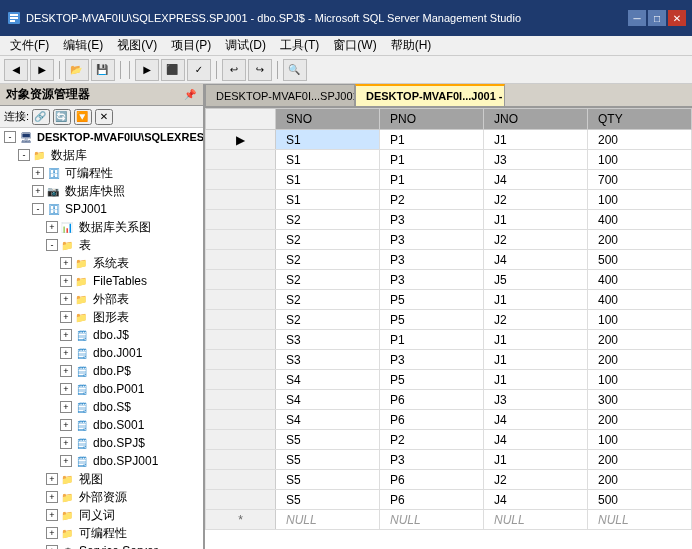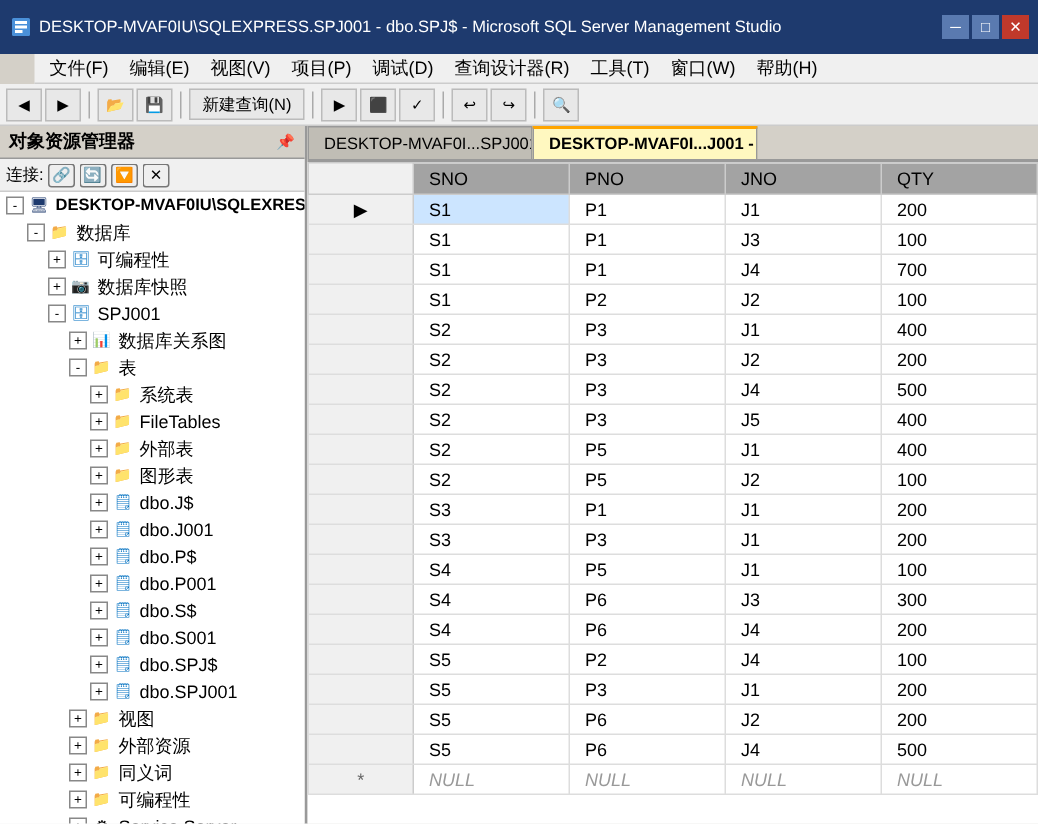--- a/index.html
+++ b/index.html
@@ -45,21 +45,20 @@
     
     .menu-bar {
       background: #f0f0f0;
       height: 20px;
       display: flex;
       align-items: center;
       padding: 0 4px;
       border-bottom: 1px solid #ccc;
       font-size: 12px;
       gap: 2px;
-      margin-left: 23px;
     }
     .menu-item {
       padding: 1px 6px;
       cursor: pointer;
       white-space: nowrap;
     }
 
     
     .toolbar {
       background: #f0f0f0;
@@ -286,34 +285,32 @@
     <button class="title-btn" style="background:#c0392b;">✕</button>
   </div>
 </div>
 
 <div class="menu-bar">
   <span class="menu-item">文件(F)</span>
   <span class="menu-item">编辑(E)</span>
   <span class="menu-item">视图(V)</span>
   <span class="menu-item">项目(P)</span>
   <span class="menu-item">调试(D)</span>
-  <span class="menu-item">查询设计器(R)</span>
   <span class="menu-item">工具(T)</span>
   <span class="menu-item">窗口(W)</span>
   <span class="menu-item">帮助(H)</span>
 </div>
 
 <div class="toolbar">
   <button class="toolbar-btn">◀</button>
   <button class="toolbar-btn">▶</button>
   <div class="toolbar-separator"></div>
   <button class="toolbar-btn">📂</button>
   <button class="toolbar-btn">💾</button>
   <div class="toolbar-separator"></div>
-  <button class="toolbar-new-query">新建查询(N)</button>
   <div class="toolbar-separator"></div>
   <button class="toolbar-btn">▶</button>
   <button class="toolbar-btn">⬛</button>
   <button class="toolbar-btn">✓</button>
   <div class="toolbar-separator"></div>
   <button class="toolbar-btn">↩</button>
   <button class="toolbar-btn">↪</button>
   <div class="toolbar-separator"></div>
   <button class="toolbar-btn">🔍</button>
 </div>

